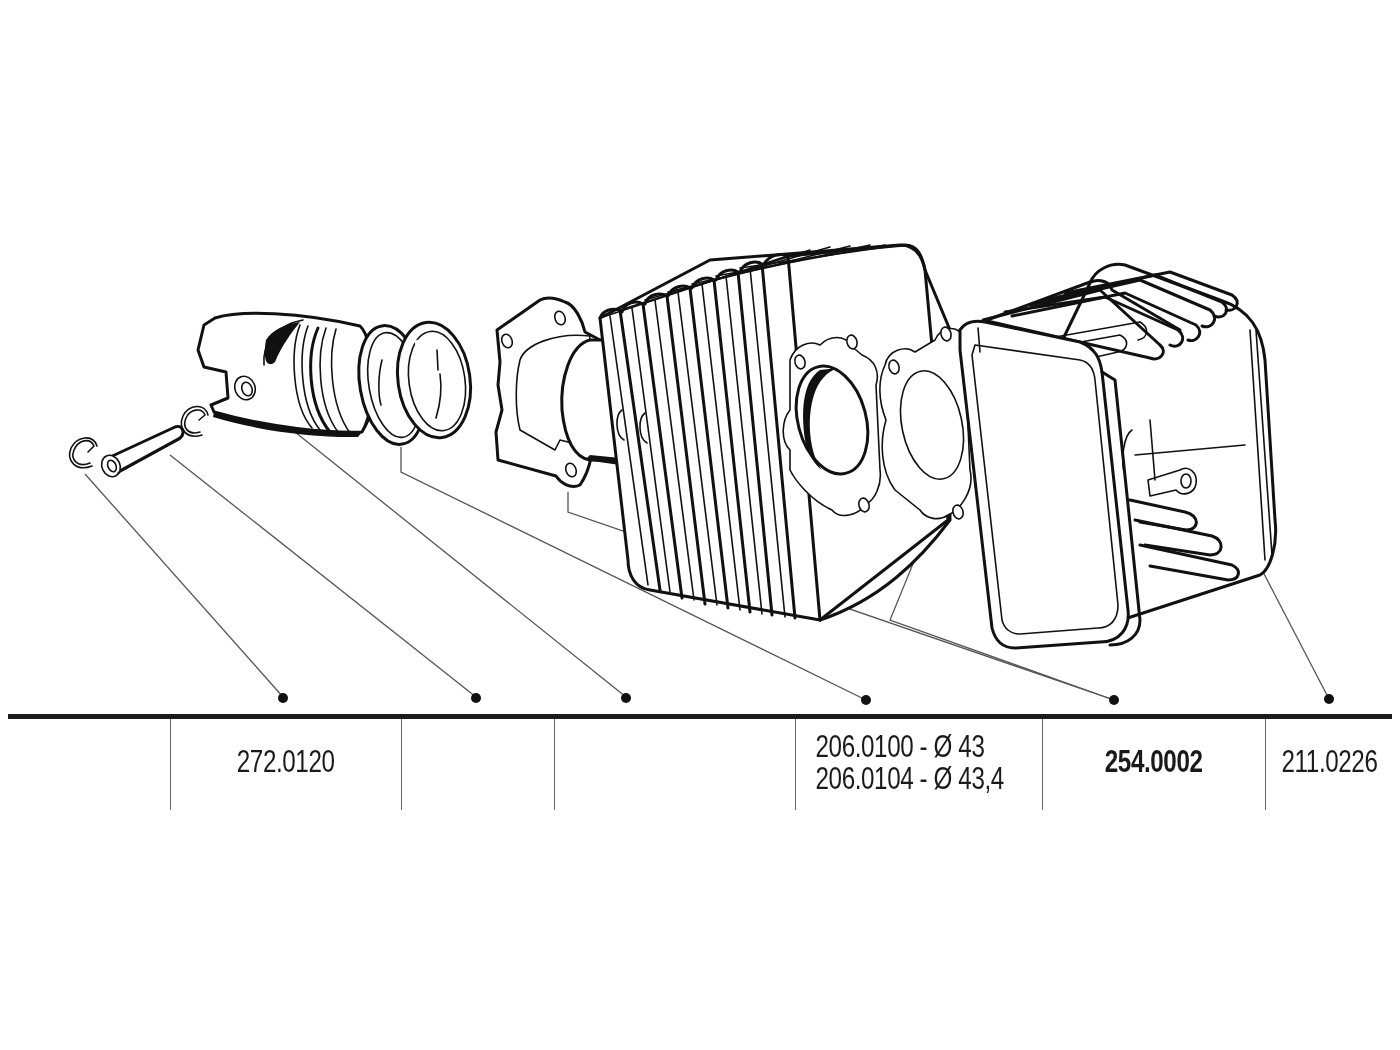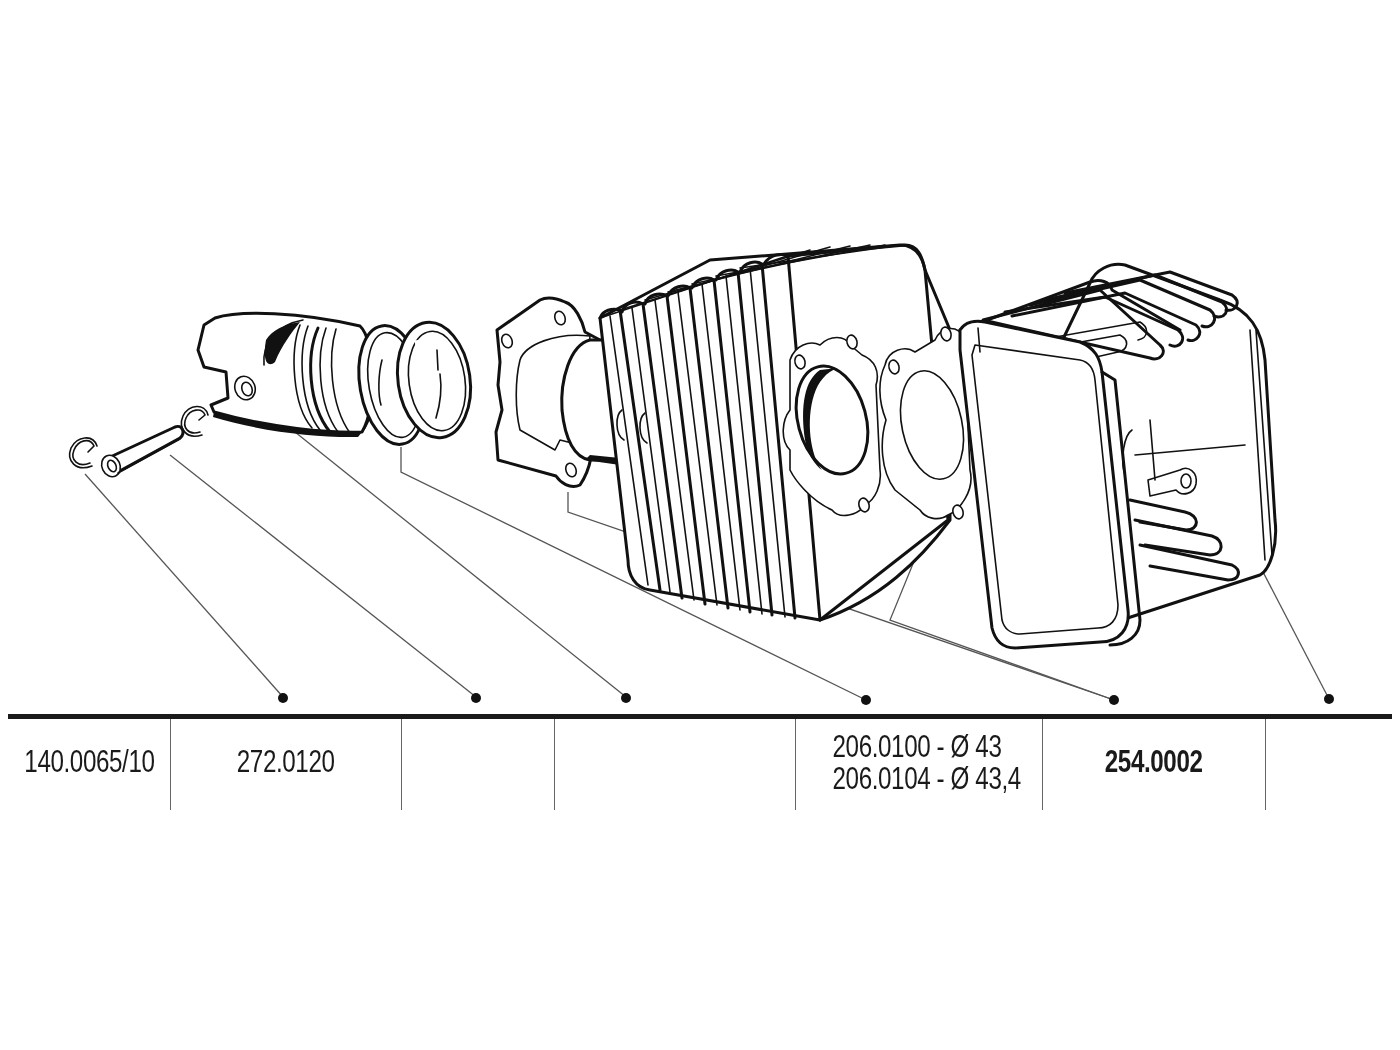--- a/index.html
+++ b/index.html
@@ -199,43 +199,43 @@
     <circle class="dot" cx="626" cy="698" r="5"></circle>
     <circle class="dot" cx="866" cy="700" r="5"></circle>
     <circle class="dot" cx="1114" cy="700" r="5"></circle>
     <circle class="dot" cx="1329" cy="699" r="5"></circle>
   </g>
 </svg>
 
 <div id="parts-table">
   <div class="table-rule"></div>
 
-  <div class="cell single" style="left:0; width:162px;">
-    <div class="part-code">140.0065/10</div>
-  </div>
   <div class="sep" style="left:162px;"></div>
 
   <div class="cell single" style="left:163px; width:230px;">
     <div class="part-code">272.0120</div>
   </div>
   <div class="sep" style="left:393px;"></div>
 
   <div class="cell single" style="left:394px; width:152px;">
     <div class="part-code"></div>
   </div>
   <div class="sep" style="left:546px;"></div>
 
   <div class="sep" style="left:787px;"></div>
 
-  <div class="cell double" style="left:796px; width:246px;">
+  <div class="cell double" style="left:779px; width:246px;">
     <div class="part-code">
       <div>206.0100 - Ø 43</div>
       <div>206.0104 - Ø 43,4</div>
     </div>
   </div>
   <div class="sep" style="left:1034px;"></div>
 
   <div class="cell single" style="left:1035px; width:222px;font-weight:bold;">
     <div class="part-code">254.0002</div>
   </div>
   <div class="sep" style="left:1257px;"></div>
 
+  <div class="cell single" style="left:1258px; width:126px;">
+    <div class="part-code">211.0226</div>
+  </div>
 </div>
 
 </body></html>

